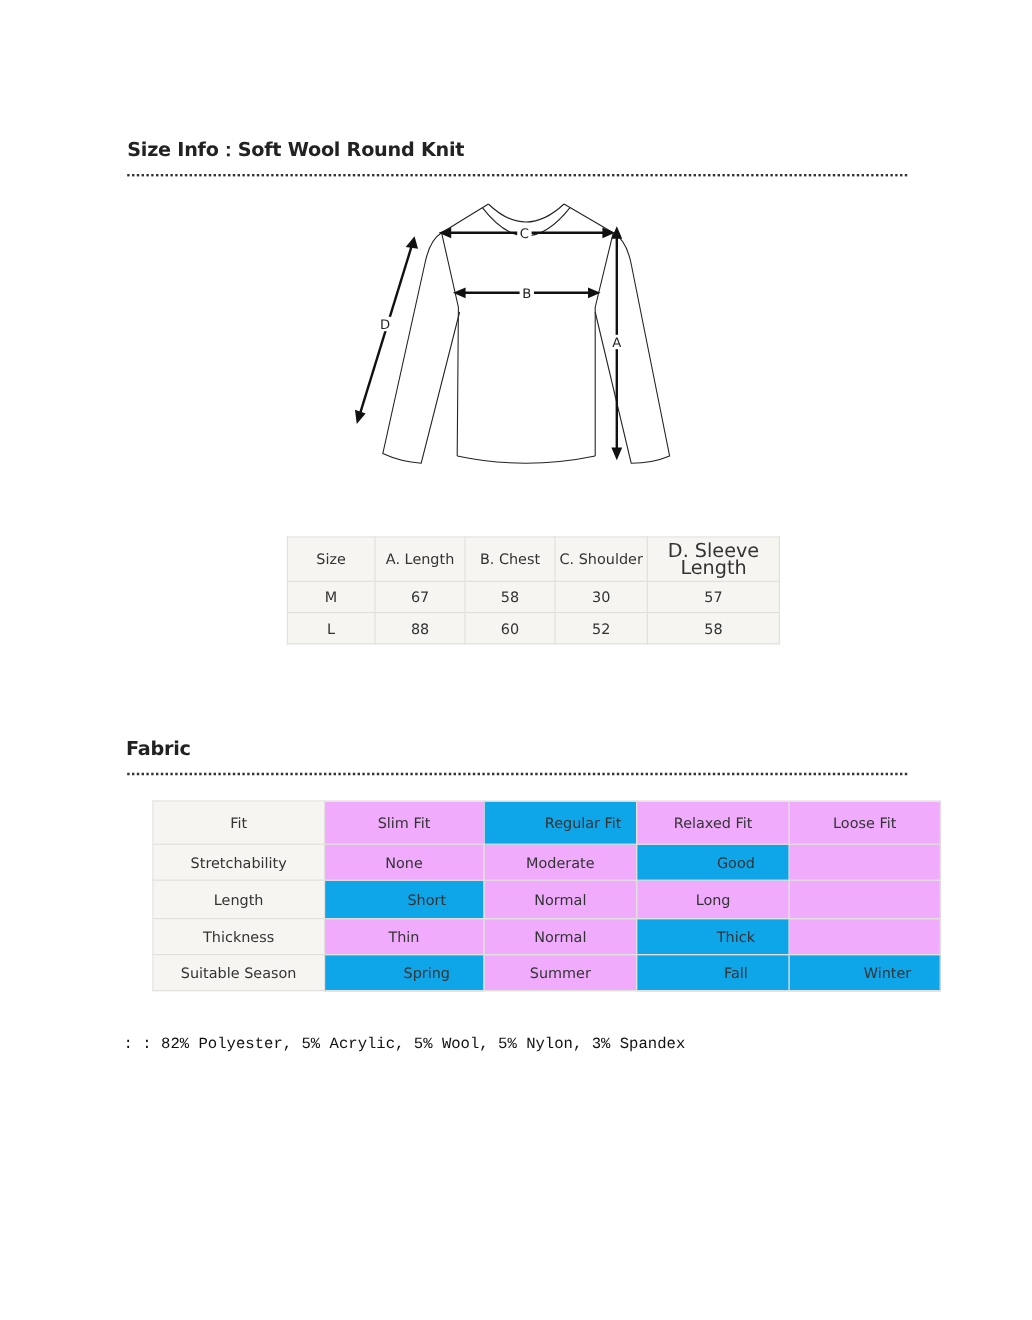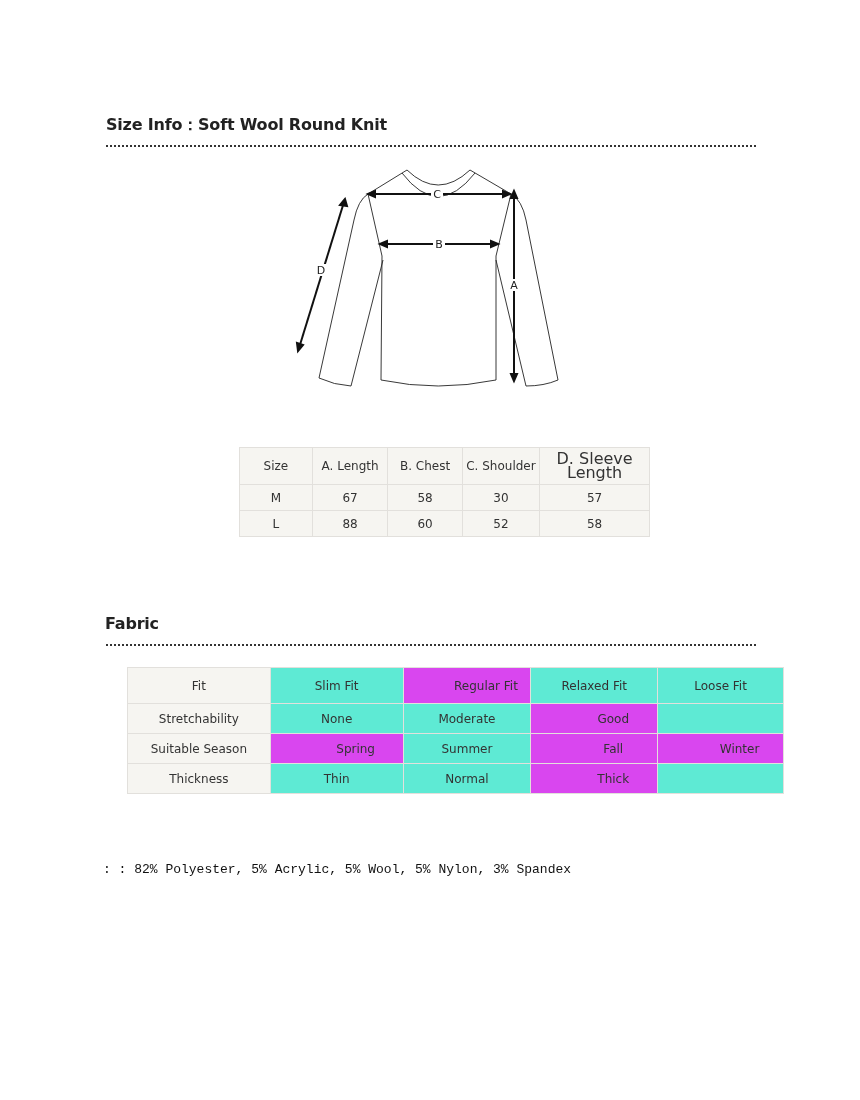--- a/index.html
+++ b/index.html
@@ -6,23 +6,23 @@
   body { width: 860px; height: 1100px; position: relative; font-family: "DejaVu Sans", sans-serif; color: #333; overflow: hidden; }
   .section-title { position: absolute; font-weight: bold; font-size: 16px; color: #222; letter-spacing: -0.2px; }
   .dotted { position: absolute; height: 0; border-top: 2px dotted #333; }
   .diagram { position: absolute; left: 290px; top: 160px; width: 280px; height: 235px; }
   table { border-collapse: collapse; position: absolute; font-size: 12px; color: #333; }
   td, th { border: 1px solid #e2e0dc; text-align: center; padding: 0; font-weight: normal; }
   .size-table td, .size-table th { background: #f6f5f1; }
   .size-table th { height: 36px; font-size: 12px; }
   .size-table th.two-line { font-size: 16px; line-height: 14px; }
   .size-table td { height: 25px; }
-  .fabric-table td { height: 29px; background: #5eead4; }
+  .fabric-table td { height: 29px; background: #f0abfc; }
   .fabric-table td.label { background: #f6f5f1; }
-  .fabric-table td.on { background: #d946ef; padding-left: 38px; }
+  .fabric-table td.on { background: #0ea5e9; padding-left: 38px; }
   .fabric-table tr.r0 td { height: 35px; }
   .composition { position: absolute; left: 103px; top: 862px; font-family: Liberation Mono, monospace; font-size: 13px; color: #111; }
 </style>
 </head>
 <body>
 
 <div class="section-title" style="left:106px; top:115px;">Size Info：Soft Wool Round Knit</div>
 <div class="dotted" style="left:106px; top:145px; width:650px;"></div>
 
 <div class="diagram">
@@ -120,30 +120,37 @@
     <td>Relaxed Fit</td>
     <td>Loose Fit</td>
   </tr>
   <tr>
     <td class="label">Stretchability</td>
     <td>None</td>
     <td>Moderate</td>
     <td class="on">Good</td>
     <td></td>
   </tr>
-  <tr>
-    <td class="label">Suitable Season</td>
-    <td class="on">Spring</td>
-    <td>Summer</td>
-    <td class="on">Fall</td>
-    <td class="on">Winter</td>
+  <tr style="height:32px">
+    <td class="label" style="height:31px">Length</td>
+    <td class="on">Short</td>
+    <td>Normal</td>
+    <td>Long</td>
+    <td></td>
   </tr>
   <tr>
     <td class="label">Thickness</td>
     <td>Thin</td>
     <td>Normal</td>
     <td class="on">Thick</td>
     <td></td>
   </tr>
+  <tr>
+    <td class="label">Suitable Season</td>
+    <td class="on">Spring</td>
+    <td>Summer</td>
+    <td class="on">Fall</td>
+    <td class="on">Winter</td>
+  </tr>
 </tbody>
   </table>
 
 <div class="composition">: : 82% Polyester, 5% Acrylic, 5% Wool, 5% Nylon, 3% Spandex</div>
 
 </body></html>

